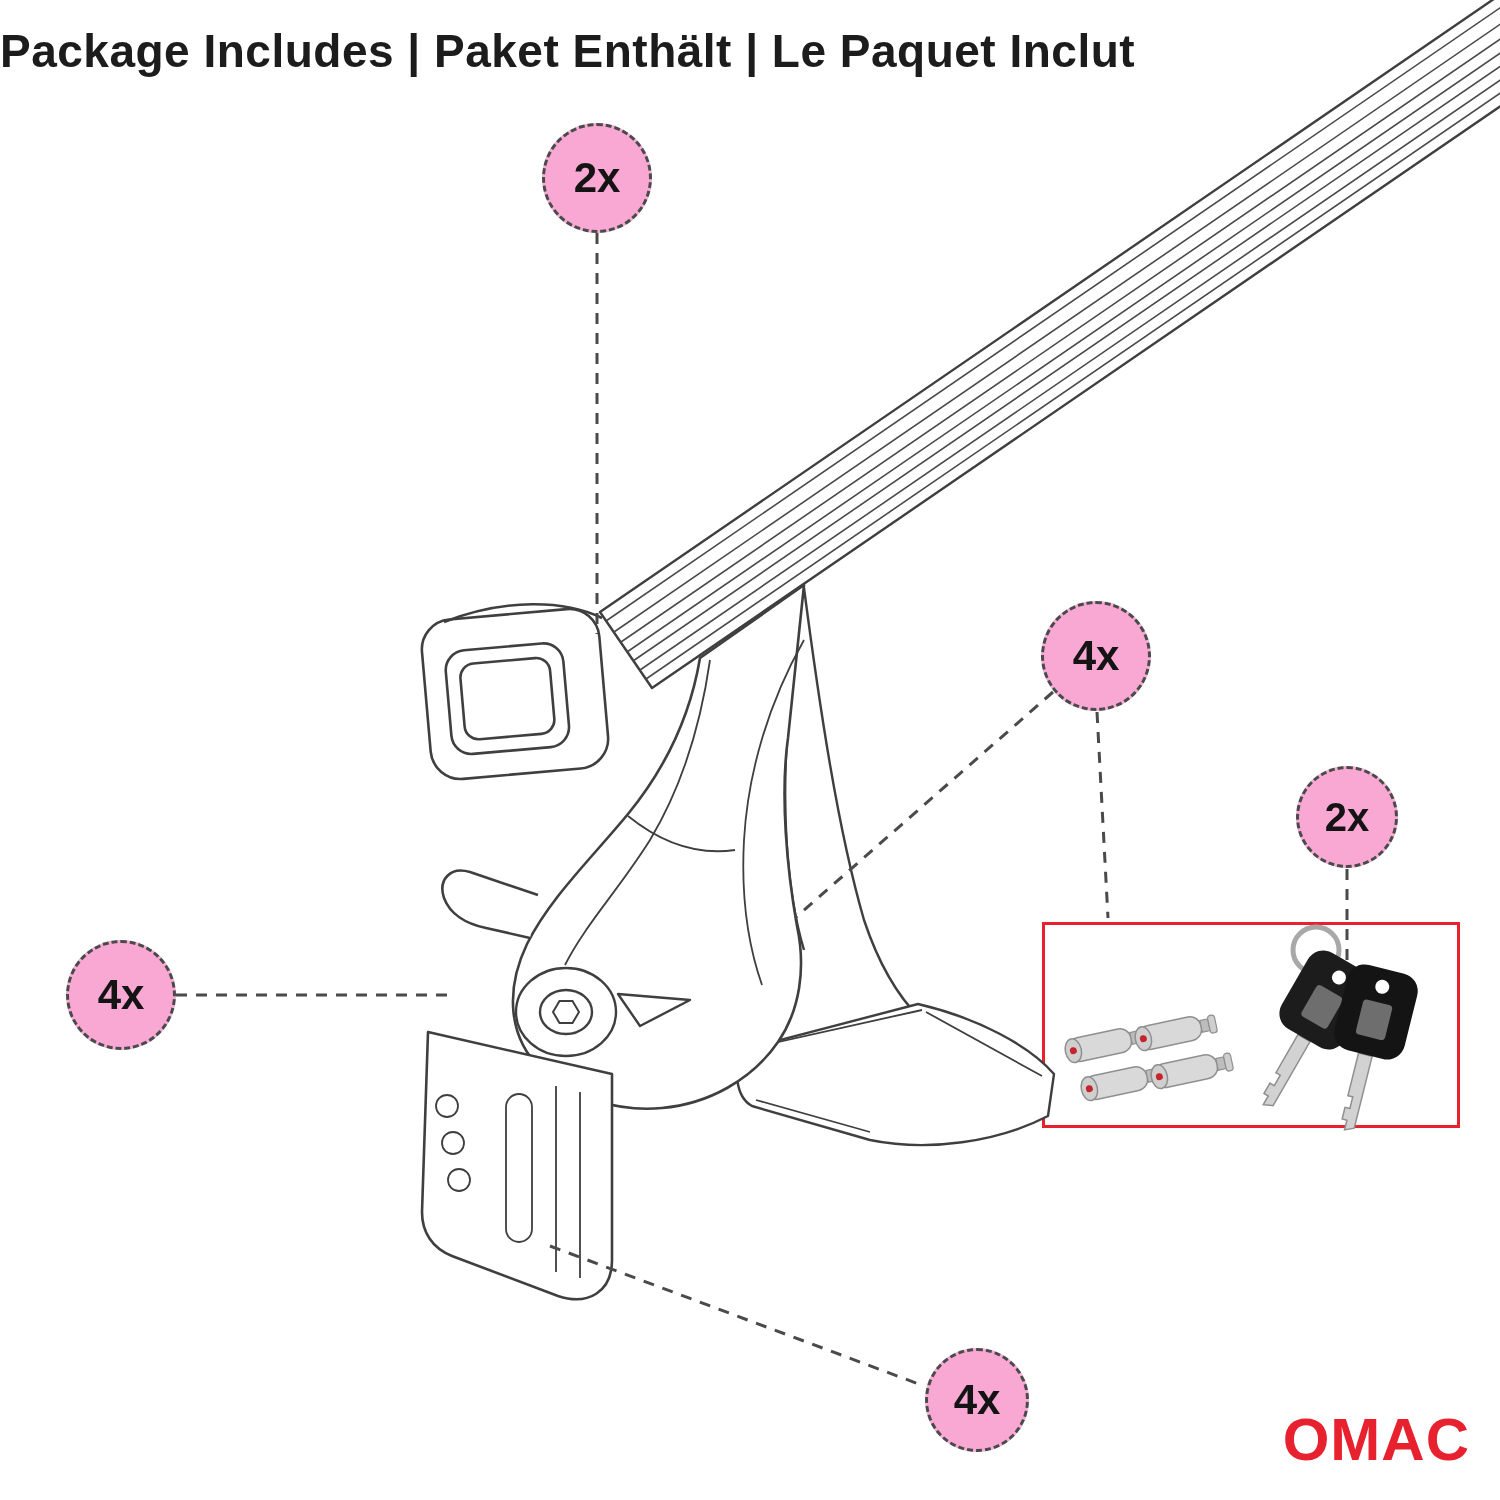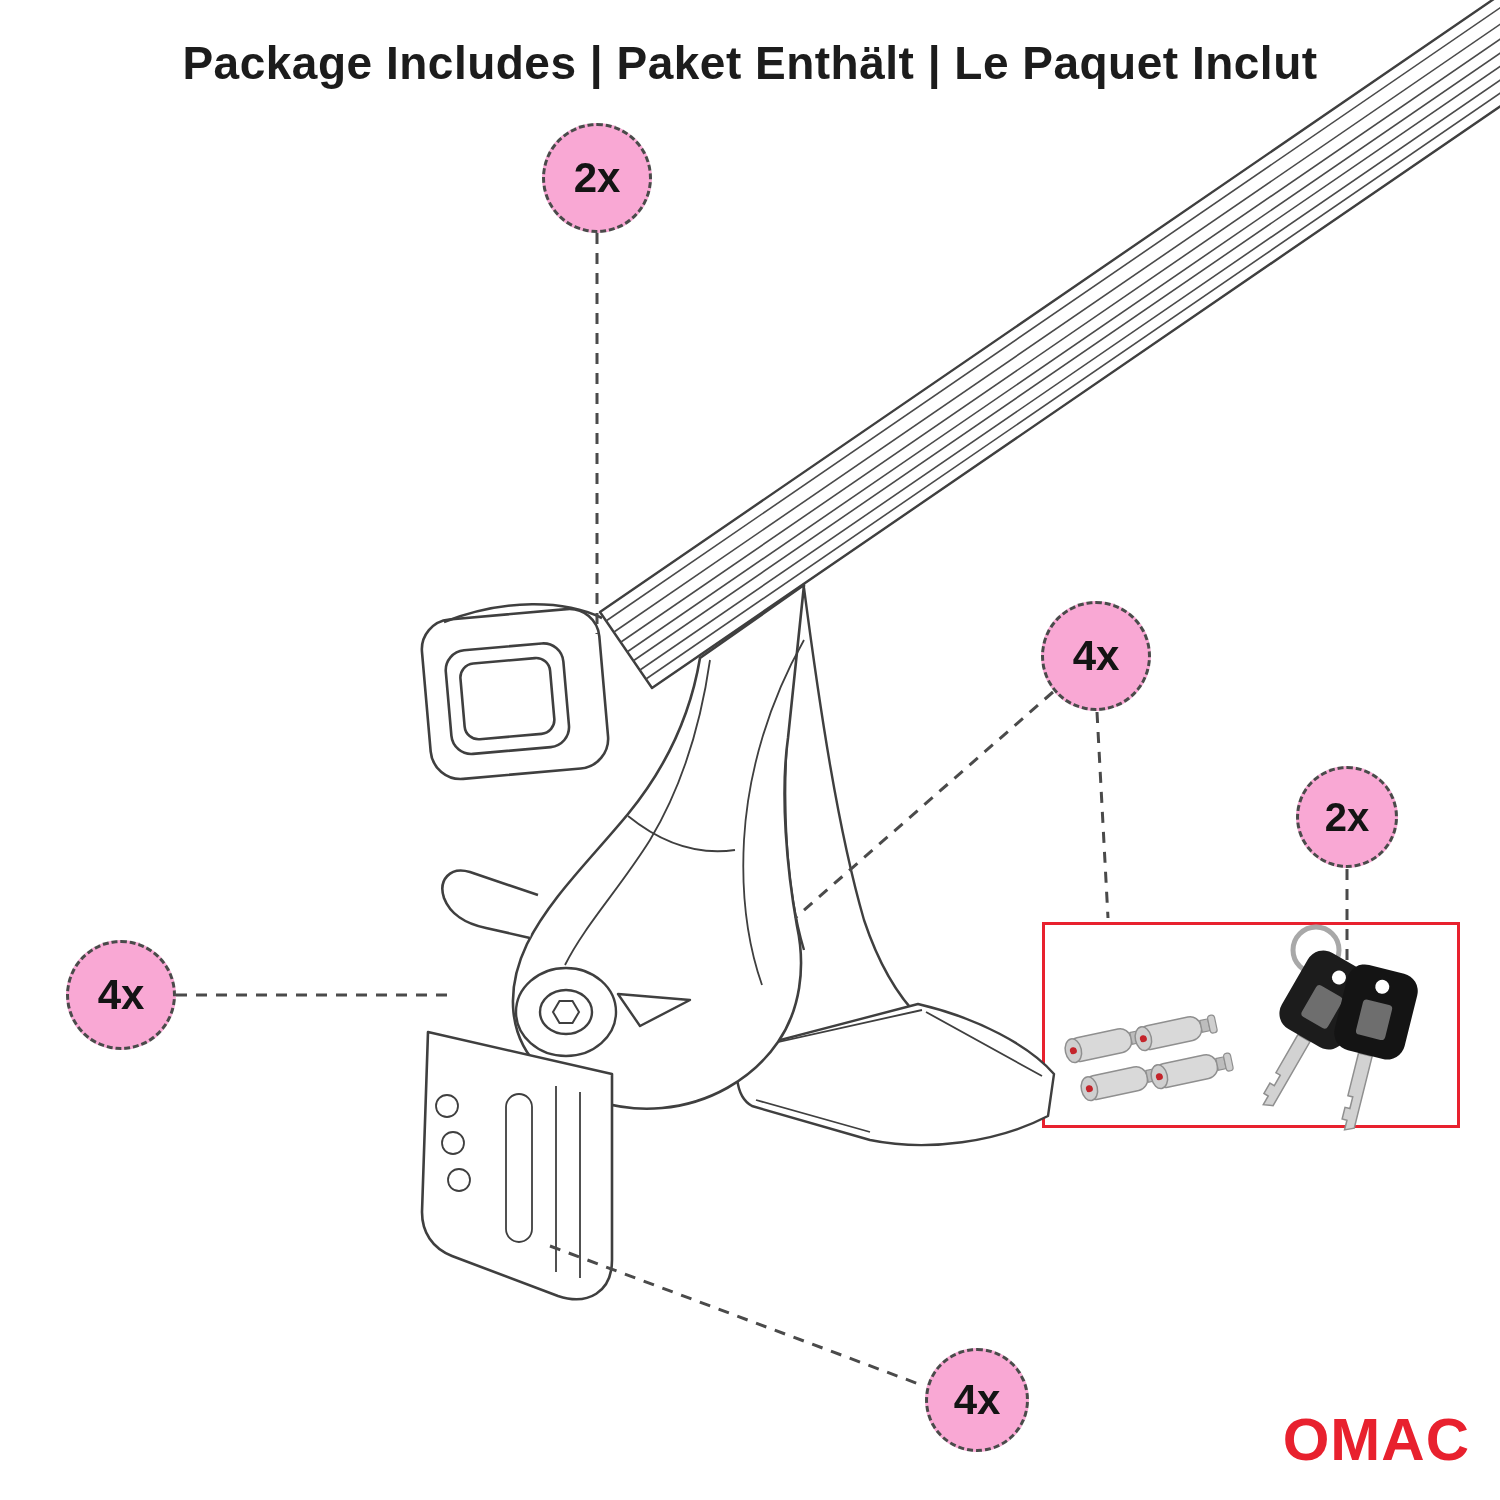--- a/index.html
+++ b/index.html
@@ -9,24 +9,23 @@
   .canvas {
     position: relative;
     width: 1500px;
     height: 1500px;
     background: #ffffff;
     overflow: hidden;
   }
 
   .page-title {
     position: absolute;
-    top: 36px;
+    top: 24px;
     left: 0;
     width: 100%;
-    text-align: center;
     font-size: 46px;
     font-weight: 700;
     color: #1c1c1c;
     letter-spacing: 0.5px;
   }
 
   svg.scene {
     position: absolute;
     inset: 0;
     width: 1500px;

